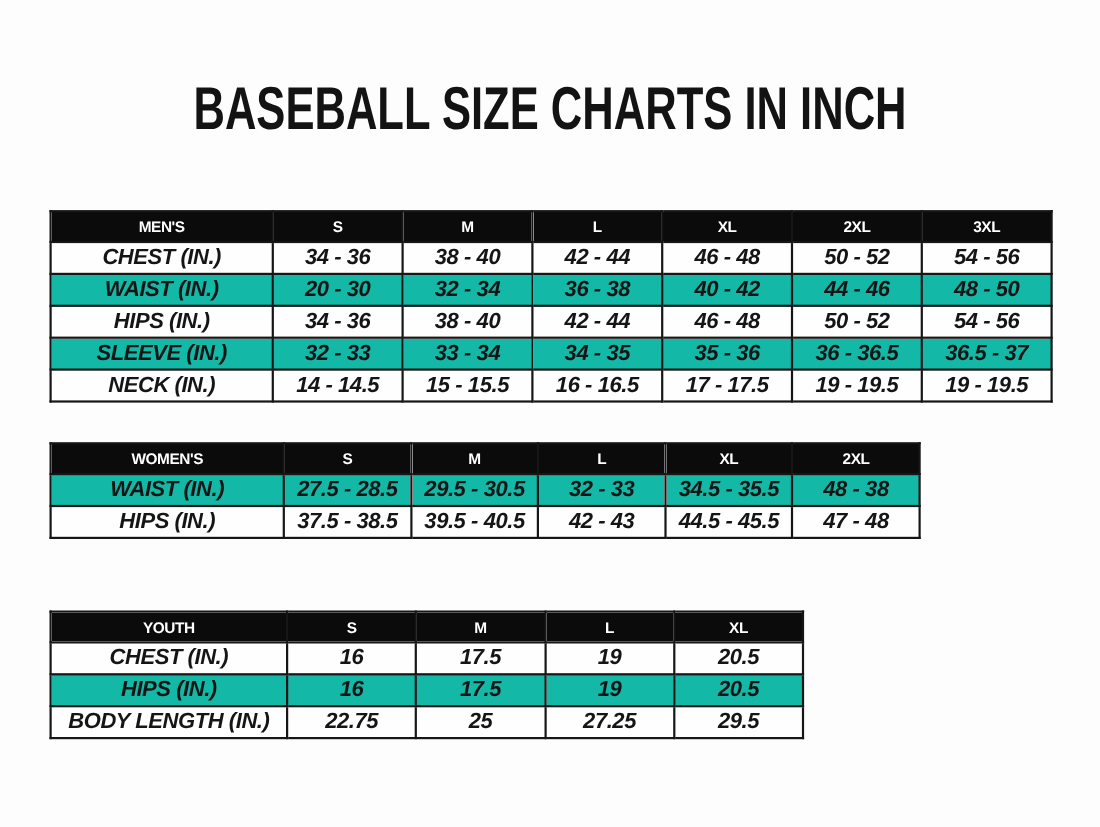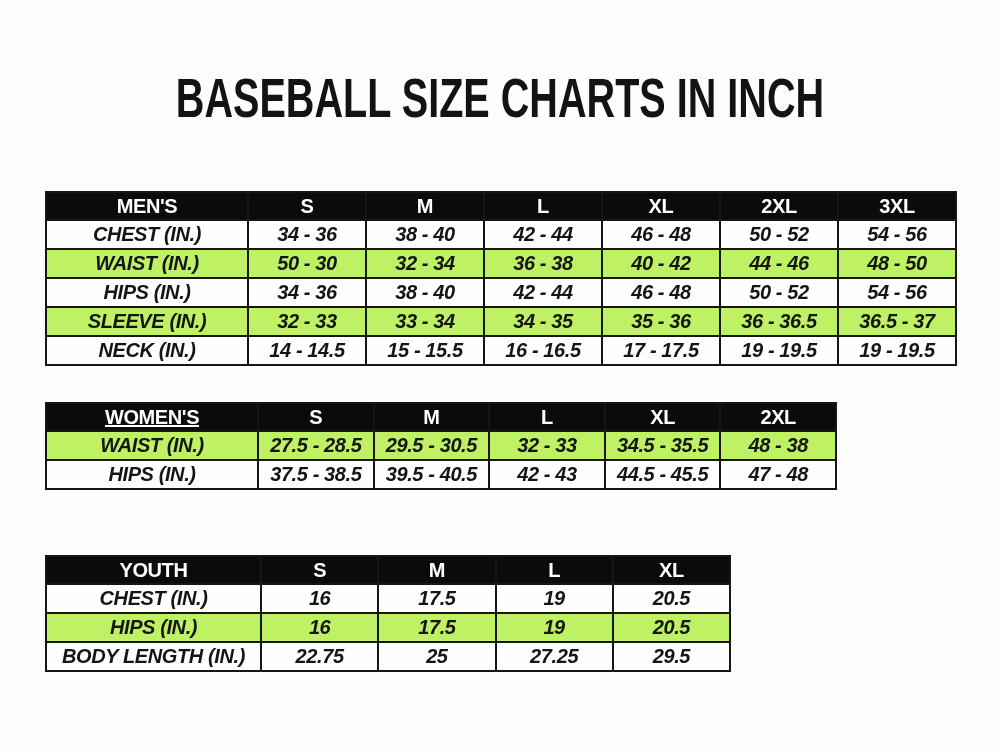--- a/index.html
+++ b/index.html
@@ -45,33 +45,33 @@
     font-size: 20px;
     letter-spacing: -0.4px;
     padding: 0;
     white-space: nowrap;
     overflow: hidden;
   }
   .size-table thead th {
     background: #0b0b0b;
     color: #ffffff;
     height: 26px;
-    font-size: 20px;
+    font-size: 14px;
   }
   .size-table tbody tr {
     height: 29px;
     font-style: italic;
   }
   .size-table tbody tr.stripe td {
-    background: #bef264;
+    background: #14b8a6;
   }
   .t-mens   { left: 45px; top: 191px; width: 912px; }
   .t-mens   thead th:first-child { width: 200px; }
   .t-womens { left: 45px; top: 402px; width: 792px; }
-  .t-womens thead th:first-child { width: 210px; text-decoration: underline; }
+  .t-womens thead th:first-child { width: 210px; }
   .t-youth  { left: 45px; top: 555px; width: 686px; }
   .t-youth  thead th:first-child { width: 213px; margin-top: 36px; }
 </style>
 </head>
 <body>
 
 <div class="page-title">BASEBALL SIZE CHARTS IN INCH</div>
 
 <table class="size-table t-mens">
     <thead>
@@ -90,21 +90,21 @@
         <td>CHEST (IN.)</td>
         <td>34 - 36</td>
         <td>38 - 40</td>
         <td>42 - 44</td>
         <td>46 - 48</td>
         <td>50 - 52</td>
         <td>54 - 56</td>
       </tr>
       <tr class="stripe">
         <td>WAIST (IN.)</td>
-        <td>50 - 30</td>
+        <td>20 - 30</td>
         <td>32 - 34</td>
         <td>36 - 38</td>
         <td>40 - 42</td>
         <td>44 - 46</td>
         <td>48 - 50</td>
       </tr>
       <tr>
         <td>HIPS (IN.)</td>
         <td>34 - 36</td>
         <td>38 - 40</td>

